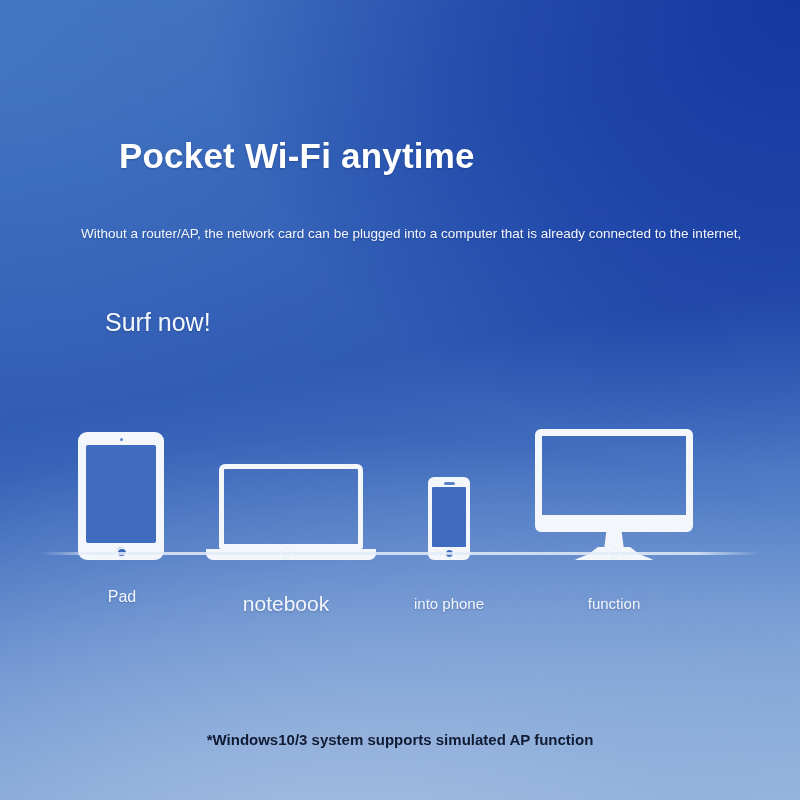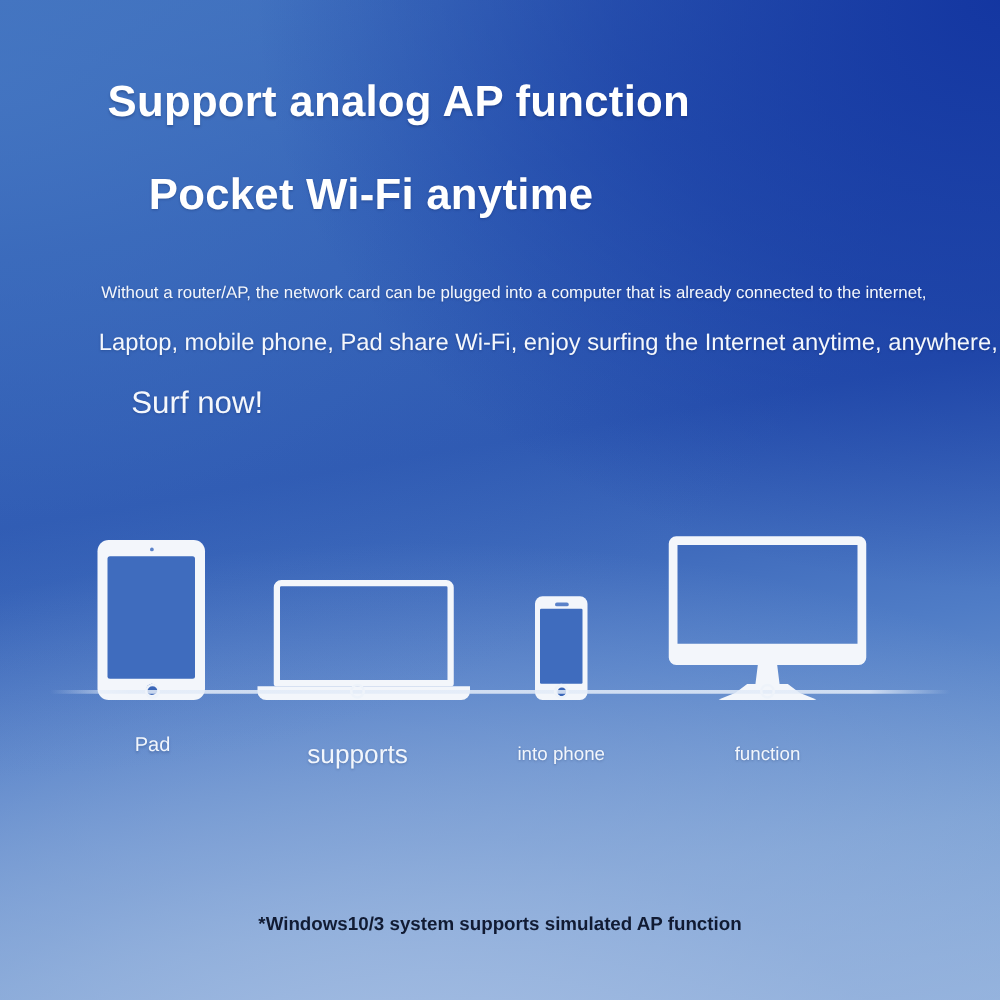--- a/index.html
+++ b/index.html
@@ -188,25 +188,23 @@
     font-weight:bold;
     color:#111b33;
     white-space:nowrap;
   }
 </style>
 </head>
 <body>
 
 <div id="banner">
 
-  <div class="h1" id="head-1">Support analog AP function</div>
   <div class="h1" id="head-2">Pocket Wi-Fi anytime</div>
 
   <div class="body-line" id="body-1">Without a router/AP, the network card can be plugged into a computer that is already connected to the internet,</div>
-  <div class="body-line" id="body-2">Laptop, mobile phone, Pad share Wi-Fi, enjoy surfing the Internet anytime, anywhere,</div>
   <div class="body-line" id="body-3">Surf now!</div>
 
   <div id="devices">
 
     <div class="device" id="dev-pad">
       <div class="pad-body">
         <div class="pad-cam"></div>
         <div class="pad-screen"></div>
         <div class="pad-home"></div>
       </div>
@@ -233,19 +231,19 @@
 
   </div>
 
   <div id="connector"></div>
   <div class="node" style="left:122px"></div>
   <div class="node" style="left:286px"></div>
   <div class="node" style="left:449px"></div>
   <div class="node" style="left:614px"></div>
 
   <div class="label" id="lab-pad" style="left:122px">Pad</div>
-  <div class="label" id="lab-note" style="left:286px">supports</div>
+  <div class="label" id="lab-note" style="left:286px">notebook</div>
   <div class="label" id="lab-phone" style="left:449px">into phone</div>
   <div class="label" id="lab-comp" style="left:614px">function</div>
 
   <div id="footnote">*Windows10/3 system supports simulated AP function</div>
 
 </div>
 
 </body></html>

